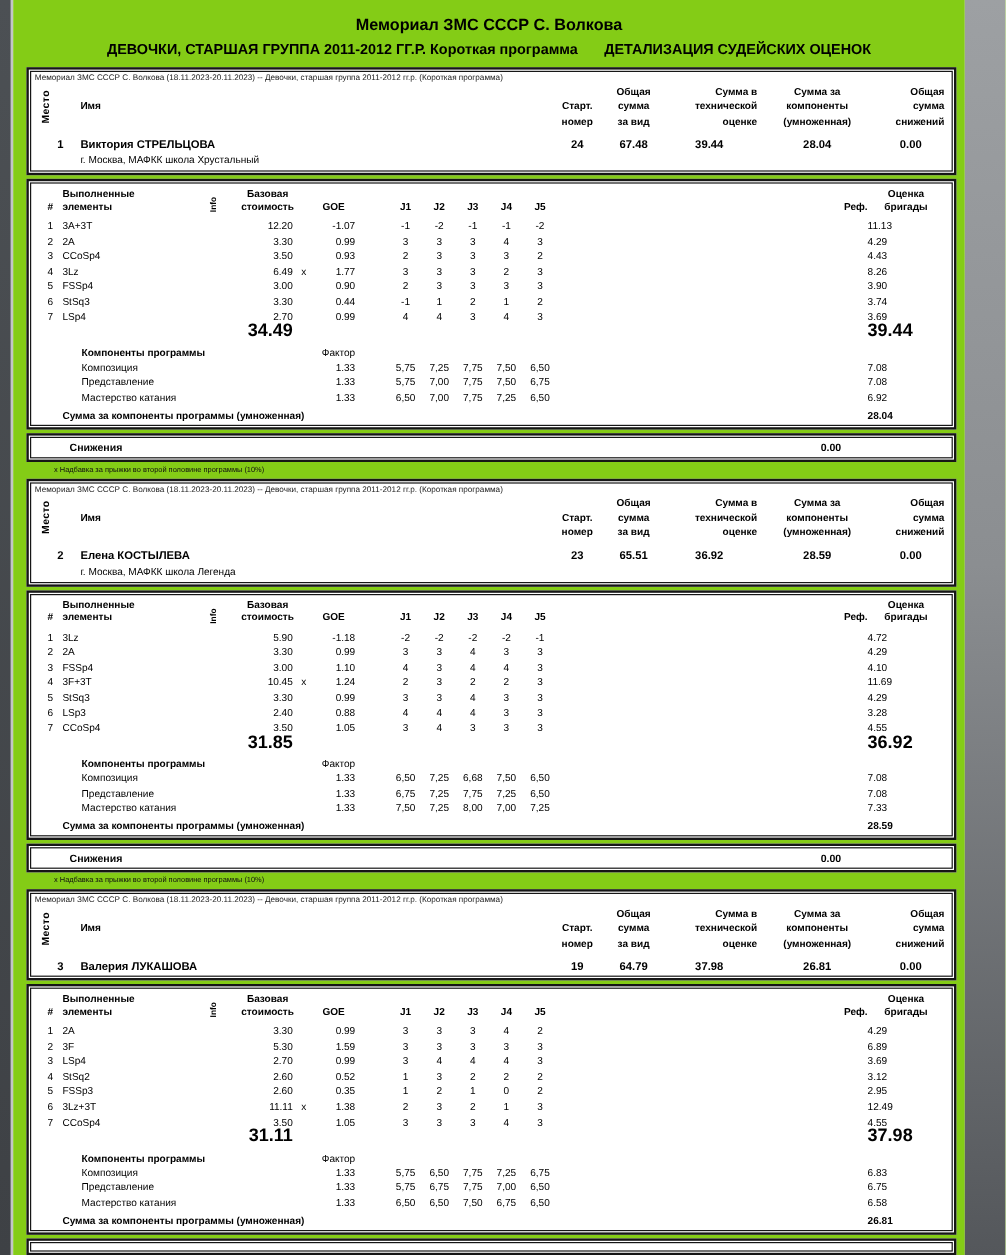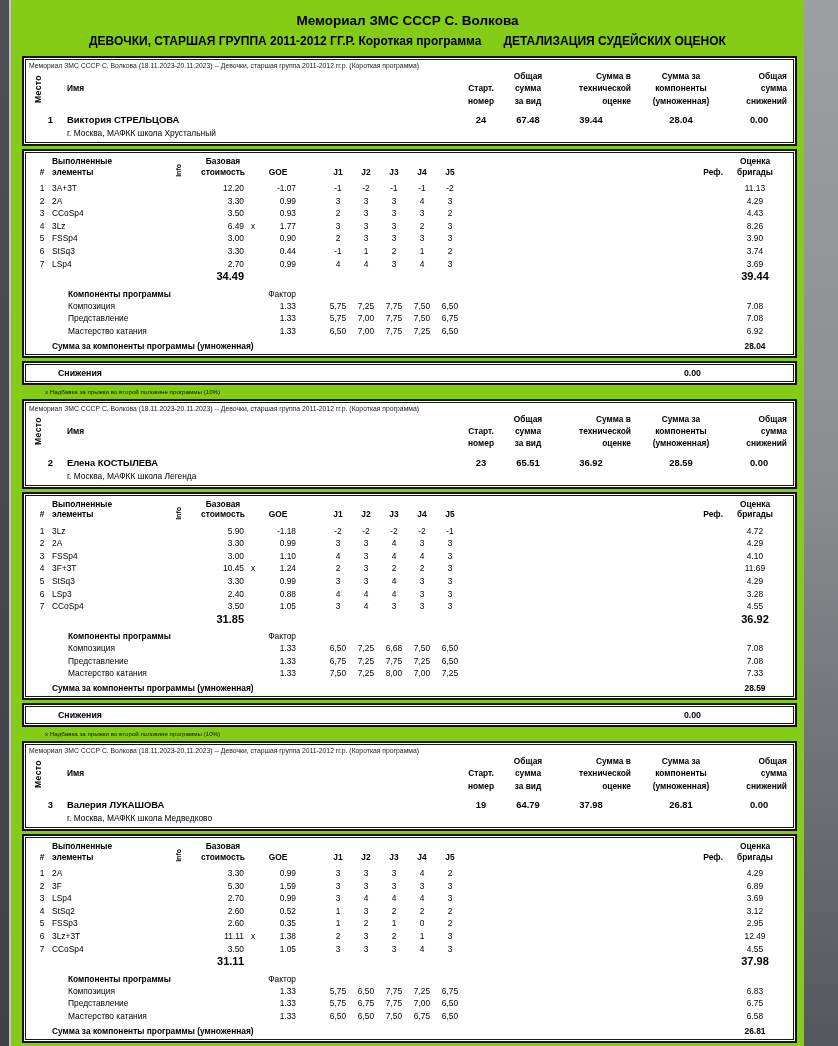--- a/index.html
+++ b/index.html
@@ -30,38 +30,38 @@
   .hvalues{font-weight:bold;font-size:9.4px;line-height:12px;margin-top:7px;align-items:center;}
   .place-val{text-align:right;padding-right:5px;}
   .name-val{padding-left:9px;white-space:nowrap;}
   .club{font-size:8.4px;margin:2px 0 2px 41px;white-space:nowrap;}
 
   
   .egrid{display:grid;padding:0 6px;
     grid-template-columns:20px 120px 14px 58px 16px 36px 28px 28px 28px 28px 28px 28px 1fr 44px 64px;}
   .ehead{font-weight:bold;font-size:8.4px;line-height:10.5px;margin:2px 0 5px;align-items:end;}
   .erow{font-size:8.4px;line-height:12.6px;}
-  .etotals{font-weight:bold;font-size:11px;line-height:12.6px;}
+  .etotals{font-weight:bold;font-size:15px;line-height:12.6px;}
   .comph{margin-top:5px;font-size:8.4px;line-height:12px;}
   .sumrow{margin-top:2px;font-weight:bold;font-size:8.4px;line-height:12px;}
   .b{font-weight:bold;} .rg{font-weight:normal;}
   .cnum{grid-column:1;text-align:center;}
   .cname{grid-column:2;white-space:nowrap;}
   .cinfo{grid-column:3;display:flex;justify-content:center;align-items:flex-end;}
   .info-rot{writing-mode:vertical-rl;transform:rotate(180deg);font-size:7px;font-weight:bold;}
   .cbase{grid-column:4;text-align:right;}
   .cbasehead{grid-column:4/6;text-align:center;}
   .cx{grid-column:5;padding-left:7px;}
   .cgoe{grid-column:6;text-align:right;}
   .cgoehead{grid-column:6;text-align:center;}
   .cj1{grid-column:8;text-align:center;} .cj2{grid-column:9;text-align:center;}
   .cj3{grid-column:10;text-align:center;} .cj4{grid-column:11;text-align:center;}
   .cj5{grid-column:12;text-align:center;}
   .cref{grid-column:14;text-align:right;}
-  .cscore{grid-column:15;text-align:center;}
+  .cscore{grid-column:15;text-align:left;}
   .cscorehead{grid-column:15;text-align:center;}
   .clabel25{grid-column:2/6;white-space:nowrap;padding-left:16px;}
   .clabel213{grid-column:2/13;white-space:nowrap;}
 
   
   .ded-row{display:flex;font-weight:bold;font-size:8.8px;padding:3px 6px 3px 32px;align-items:center;}
   .ded-val{margin-left:auto;margin-right:86px;}
   .footnote{font-size:6.2px;margin:1px 0 4px 34px;color:#111;white-space:nowrap;}
 </style>
 </head>
@@ -571,21 +571,20 @@
             </div>
             <div class="hgrid hvalues">
               <div class="place-val">3</div>
               <div class="name-val">Валерия ЛУКАШОВА</div>
               <div class="ta-c">19</div>
               <div class="ta-c">64.79</div>
               <div class="ta-c">37.98</div>
               <div class="ta-c">26.81</div>
               <div class="ta-c">0.00</div>
             </div>
-            <div class="club">г. Москва, МАФКК школа Медведково</div>
           </div>
         </div>
         <div class="box">
           <div class="box-in">
             <div class="egrid ehead">
               <div class="cnum">#</div>
               <div class="cname">
                 <div class="ln">Выполненные</div>
                 <div class="ln">элементы</div>
               </div>

